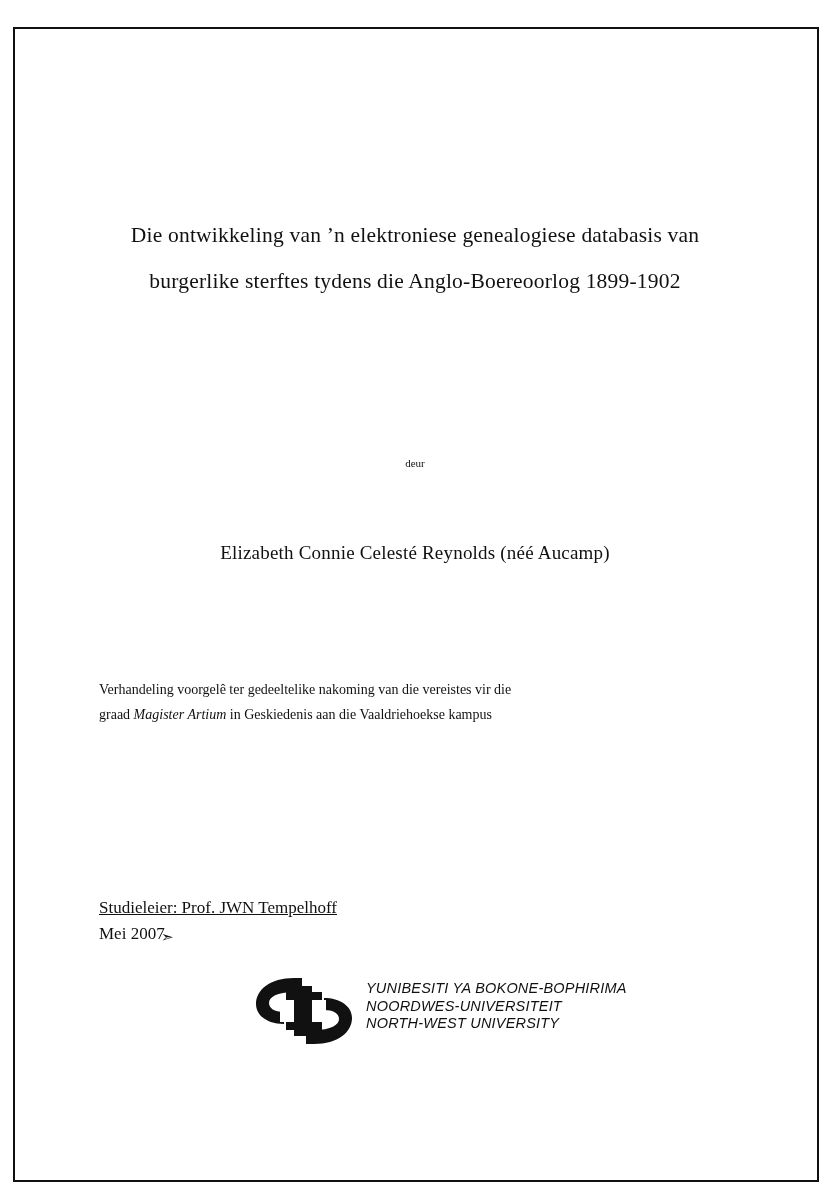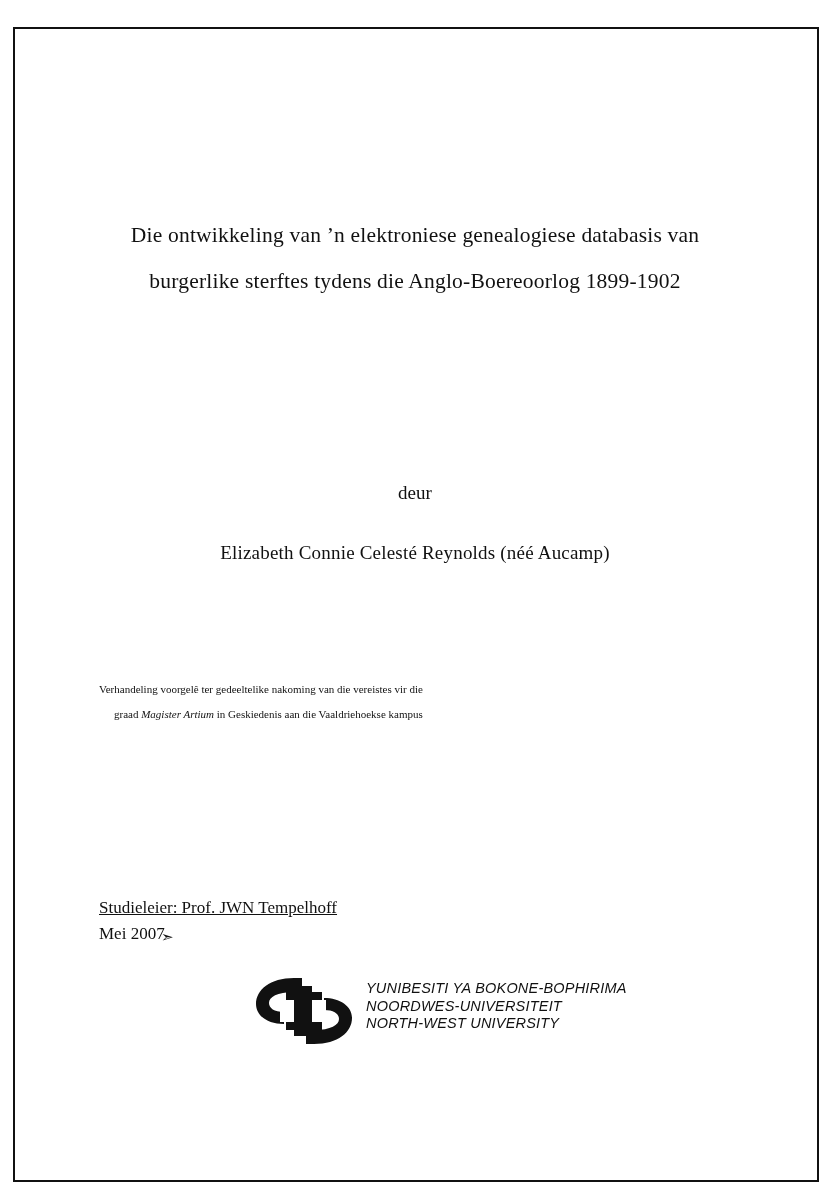--- a/index.html
+++ b/index.html
@@ -50,47 +50,45 @@
     line-height: 46px;
     letter-spacing: 0.2px;
     white-space: nowrap;
   }
   .by-word {
     position: absolute;
     top: 430px;
     left: 0;
     width: 650px;
     text-align: center;
-    font-size: 19px;
-    margin-top: 25px;
+    font-size: 11px;
   }
   .author {
     position: absolute;
     top: 515px;
     left: 0;
     width: 650px;
     text-align: center;
     font-size: 19px;
     letter-spacing: 0.2px;
   }
   .statement {
     position: absolute;
     top: 650px;
     left: 9px;
     width: 631px;
-    font-size: 11px;
+    font-size: 14px;
     line-height: 25px;
   }
   .statement .just {
     text-align: justify;
     text-justify: inter-word;
   }
   .statement .nowrap-line {
     text-align: left;
-    margin-left: 15px;
   }
   .statement i {
     font-style: italic;
   }
   .supervisor-block {
     position: absolute;
     top: 868px;
     left: 9px;
     width: 500px;
     font-size: 17px;

